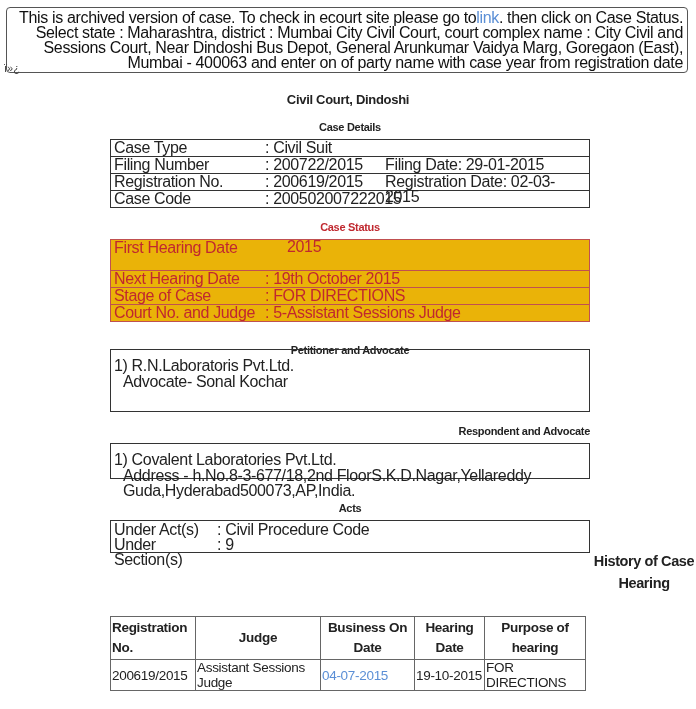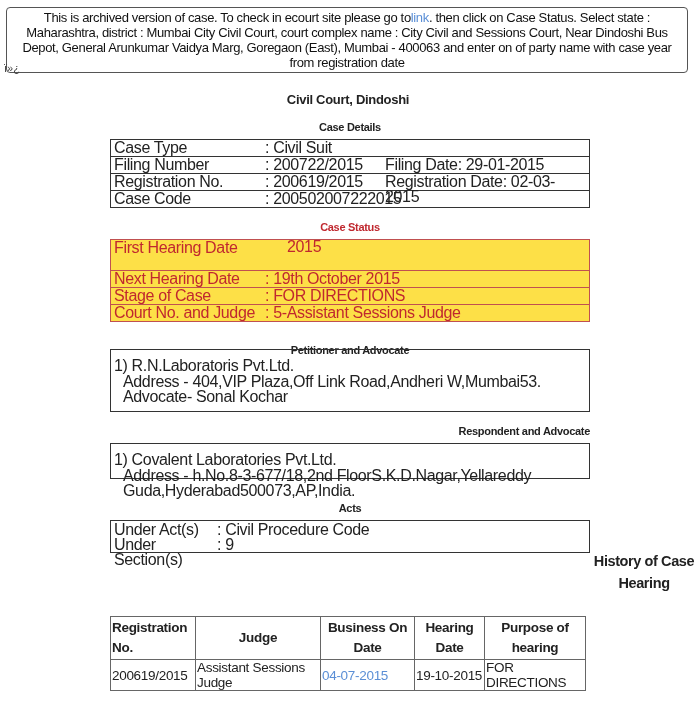--- a/index.html
+++ b/index.html
@@ -3,22 +3,22 @@
   <meta charset="utf-8">
   <style>
     html, body { margin: 0; padding: 0; background: #ffffff; }
     body {
       width: 696px; height: 709px; position: relative; overflow: hidden;
       font-family: "Liberation Sans", sans-serif; color: #222;
     }
     .notice {
       position: absolute; left: 6px; top: 7px; width: 682px;
       border: 1px solid #555; border-radius: 4px;
-      font-size: 13px; line-height: 15px; padding: 2px 4px; box-sizing: border-box;
-      text-align: center; letter-spacing: -0.35px; color: #111;
+      font-size: 16px; line-height: 15px; padding: 2px 4px; box-sizing: border-box;
+      text-align: right; letter-spacing: -0.35px; color: #111;
     }
     .notice a { color: #5b8fd6; text-decoration: none; }
     .garble { position: absolute; left: 4px; top: 62px; font-size: 11px; color: #444; }
     .court-title {
       position: absolute; left: 0; width: 696px; top: 92px; text-align: center;
       font-size: 13px; font-weight: bold; letter-spacing: -0.3px;
     }
     .sec-title {
       position: absolute; left: 110px; width: 480px; text-align: center;
       font-size: 11px; font-weight: bold; letter-spacing: -0.3px;
@@ -26,21 +26,21 @@
     .sec-title.red { color: #c0282f; }
     .box {
       position: absolute; left: 110px; width: 480px; border: 1px solid #333; box-sizing: border-box;
       font-size: 16px; letter-spacing: -0.35px;
     }
     .kv { display: flex; height: 16px; line-height: 15px; border-top: 1px solid #333; }
     .kv:first-child { border-top: none; }
     .kv .k { width: 151px; padding-left: 3px; }
     .kv .v { width: 120px; }
     .kv .x { flex: 1; }
-    .status { border-color: #c05050; background: #fde047; color: #c0282f; }
+    .status { border-color: #c05050; background: #eab308; color: #c0282f; }
     .status .kv { border-top: 1px solid #c05050; }
     .status .kv:first-child { border-top: none; }
     .status .kv .k { width: 151px; }
     .status .kv .v { flex: 1; }
     .status .first { height: 30px; }
     .status .first .v { padding-left: 12px; line-height: 14px; }
     .status .first .v span { display: block; }
     .status .first .v .yr { padding-left: 10px; }
     .party { padding: 8px 3px; line-height: 15.5px; }
     .party .indent { padding-left: 9px; }
@@ -113,21 +113,20 @@
   </div>
   <div class="kv">
     <span class="k">Court No. and Judge</span>
     <span class="v">: 5-Assistant Sessions Judge</span>
   </div>
 </div>
 
 <div class="sec-title" style="top:344px;">Petitioner and Advocate</div>
 <div class="box party" style="top:349px; height:63px;">
   <div>1) R.N.Laboratoris Pvt.Ltd.</div>
-  <div class="indent">Address - 404,VIP Plaza,Off Link Road,Andheri W,Mumbai53.</div>
   <div class="indent">Advocate- Sonal Kochar</div>
 </div>
 
 <div class="sec-title" style="top:425px;text-align:right;">Respondent and Advocate</div>
 <div class="box party" style="top:443px; height:36px;">
   <div>1) Covalent Laboratories Pvt.Ltd.</div>
   <div class="indent">Address - h.No.8-3-677/18,2nd FloorS.K.D.Nagar,Yellareddy Guda,Hyderabad500073,AP,India.</div>
 </div>
 
 <div class="sec-title" style="top:502px;">Acts</div>

